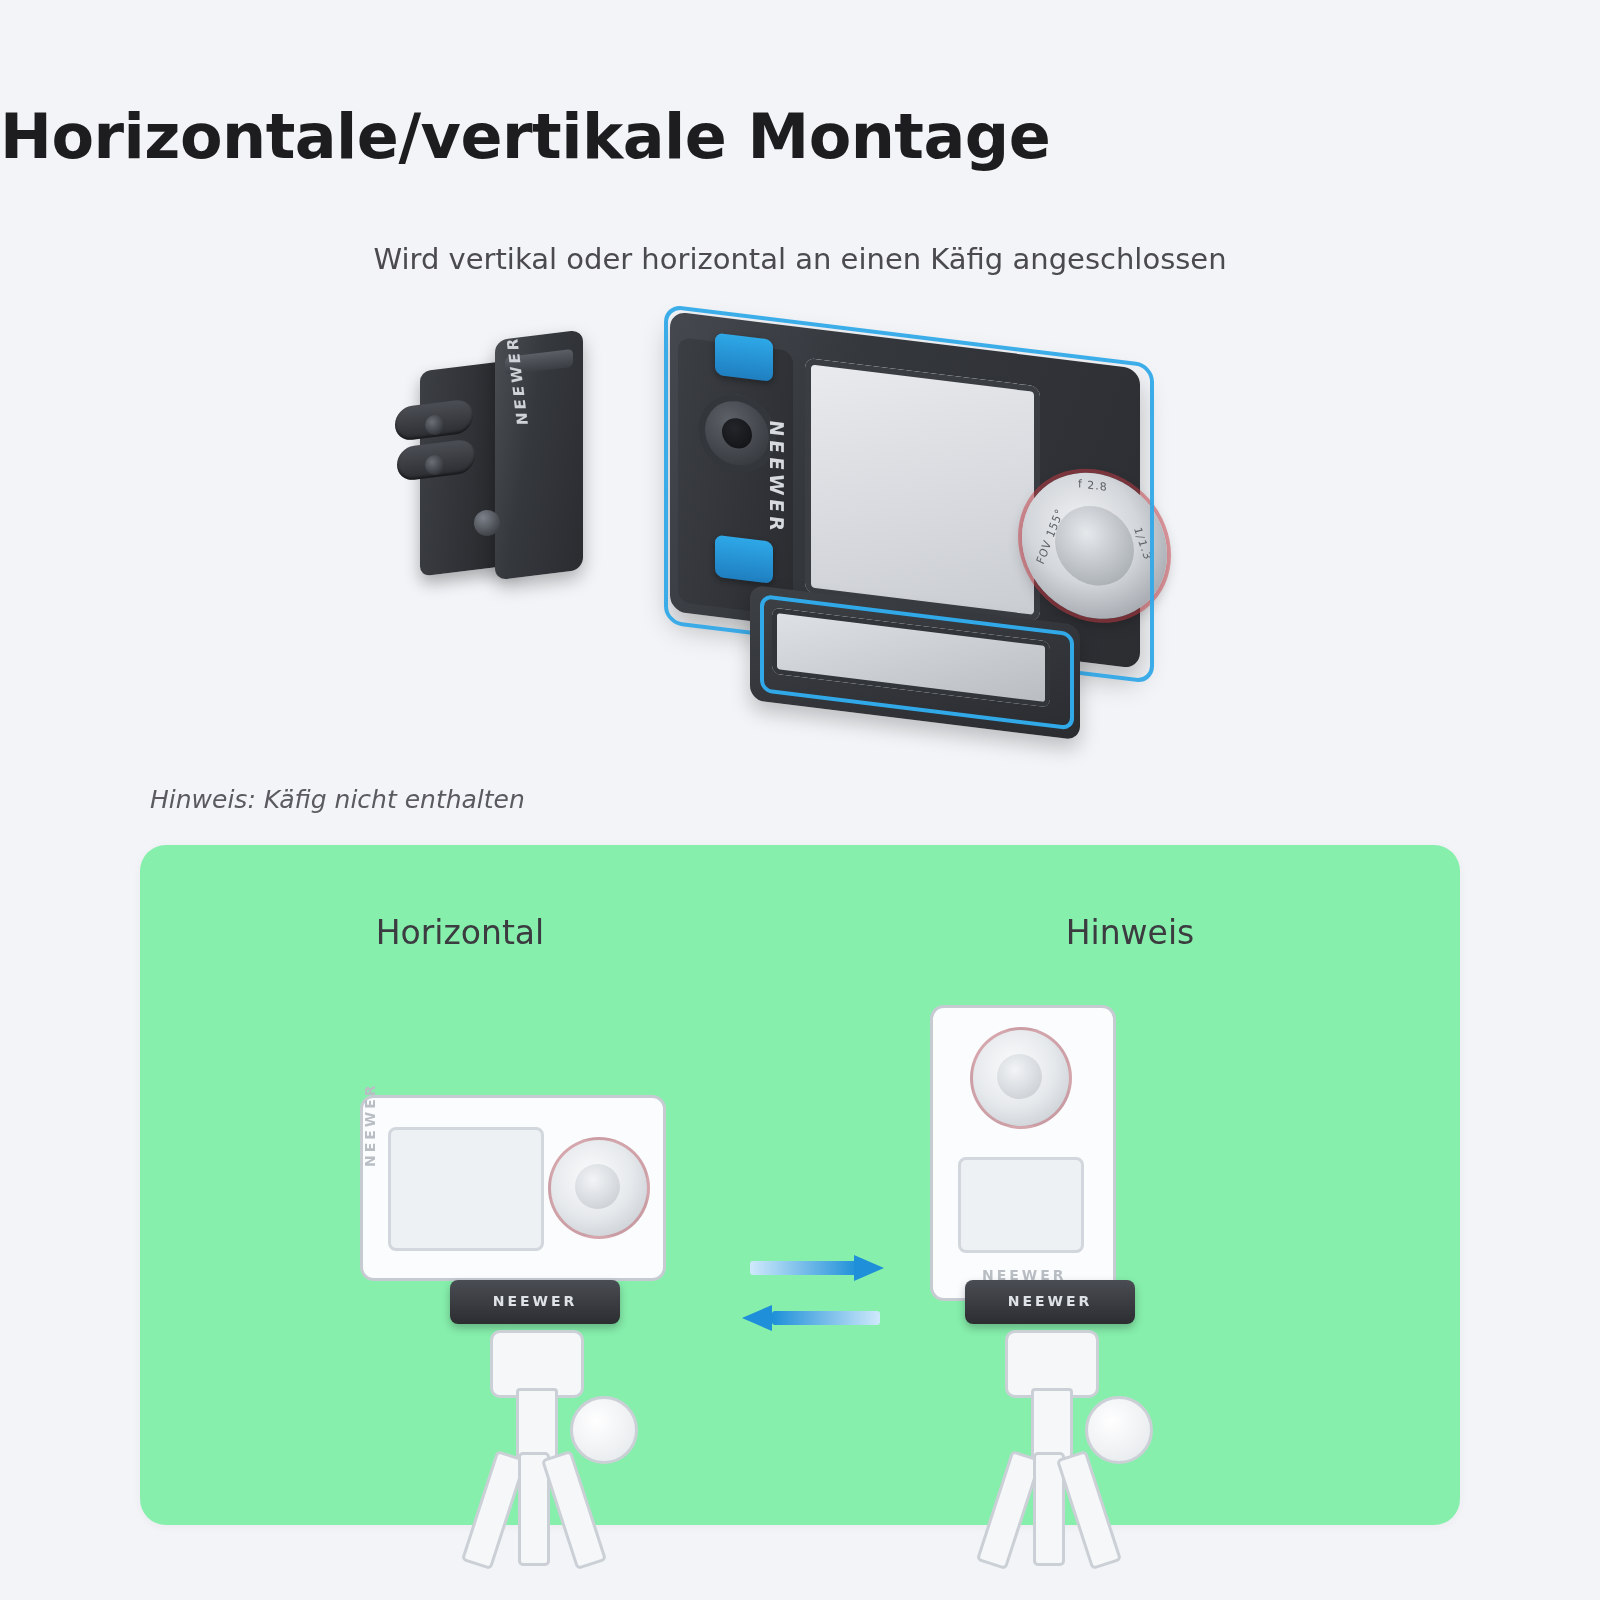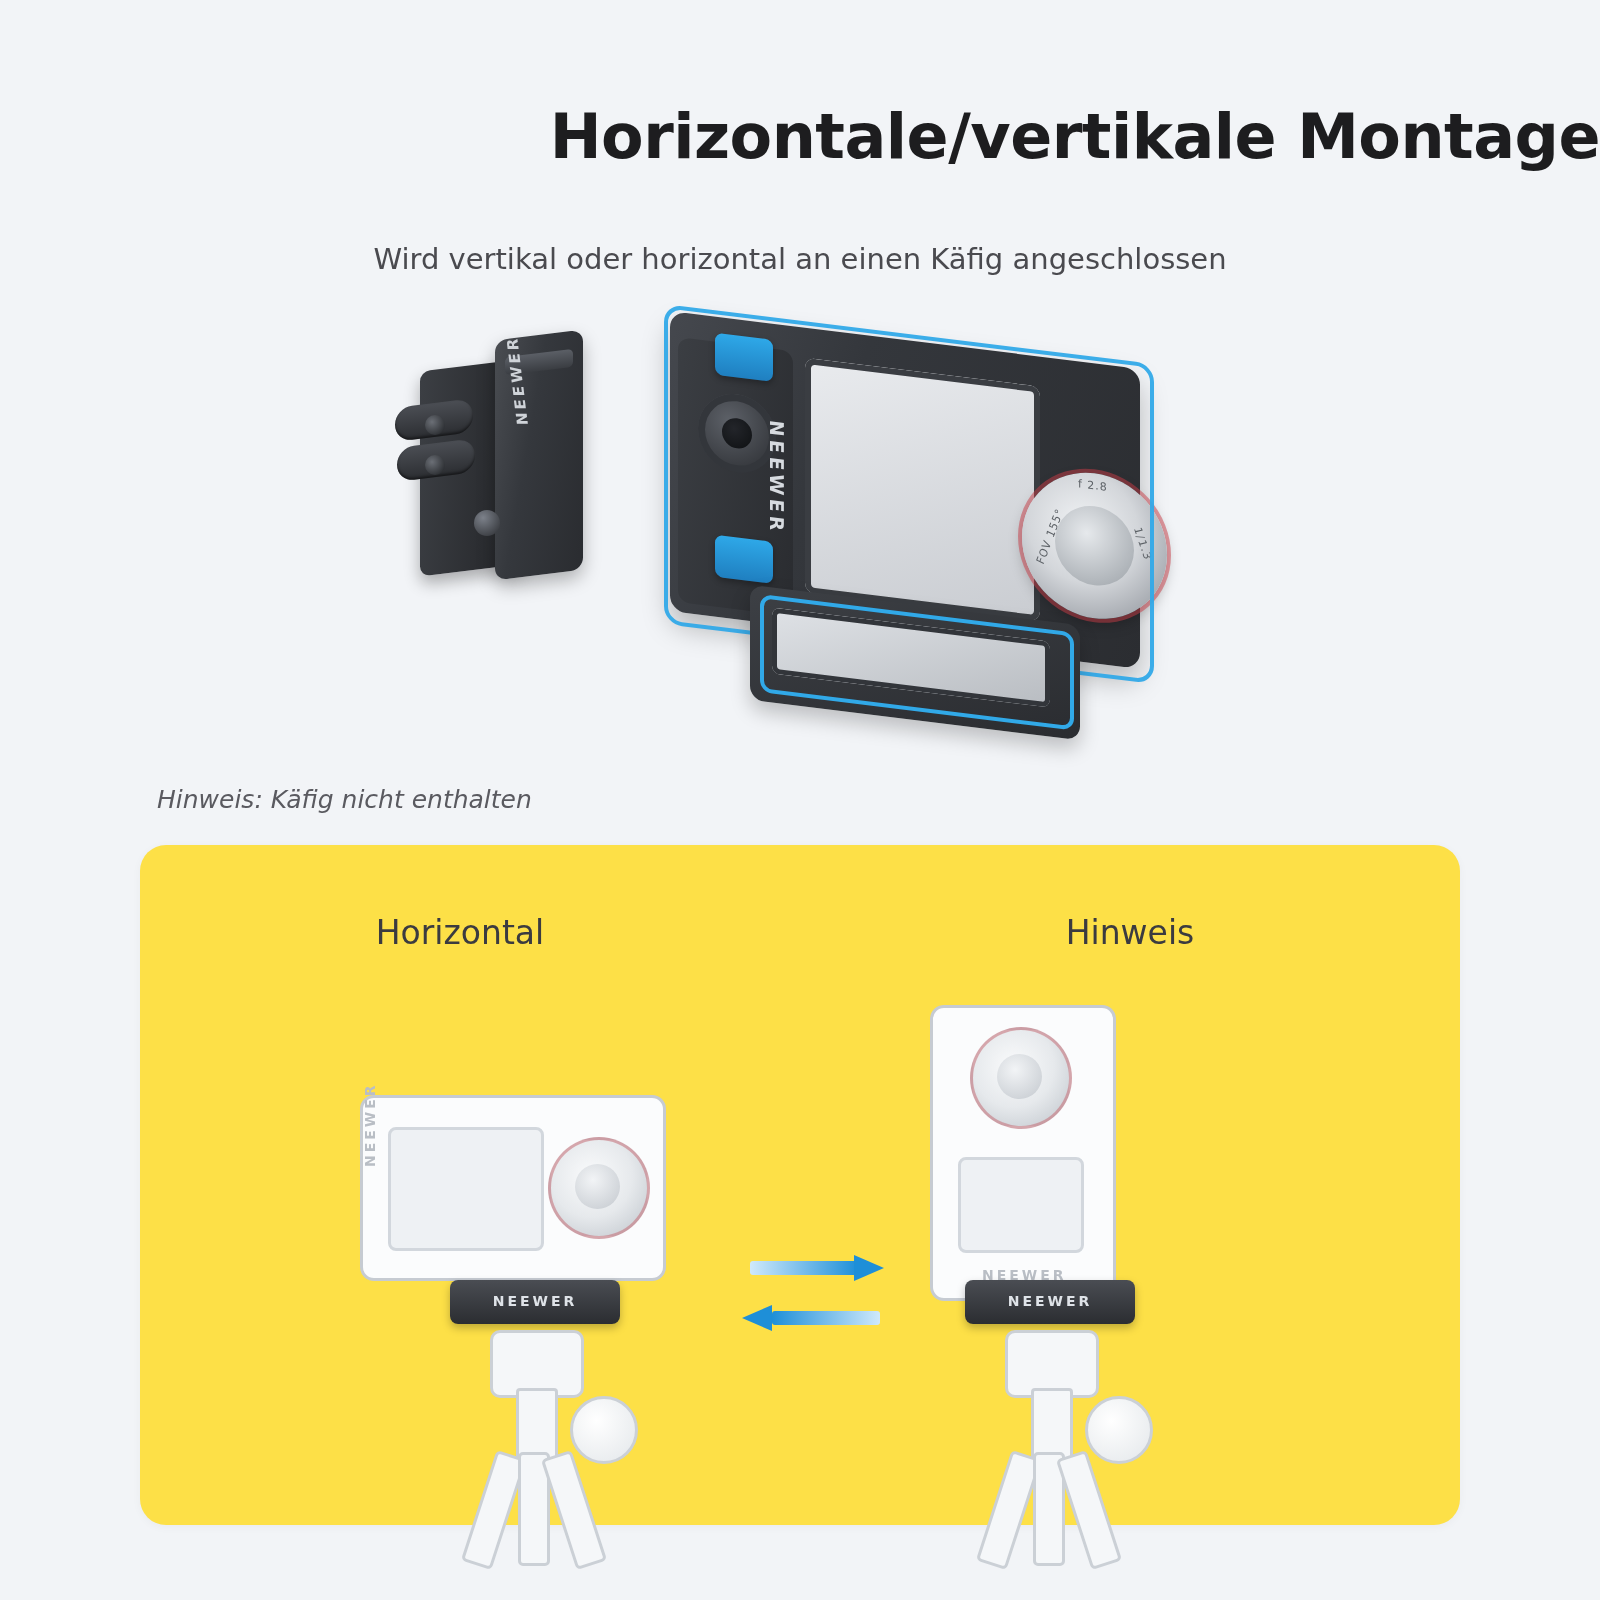--- a/index.html
+++ b/index.html
@@ -7,38 +7,38 @@
     width:1600px;height:1600px;
     background:#f2f4f7;
     font-family:"DejaVu Sans", sans-serif;
     overflow:hidden;
     position:relative;
   }
   .page{position:relative;width:1600px;height:1600px;}
 
   .headline{
     position:absolute;top:100px;left:0;width:1600px;
-    text-align:right;
+    text-align:left;
     font-family:"DejaVu Sans", sans-serif;
     font-weight:bold;
     font-size:62px;
     letter-spacing:-0.5px;
     color:#1d1d1f;
     white-space:nowrap;
   }
   .subhead{
     position:absolute;top:210px;left:0;width:1600px;
     text-align:center;
     font-size:29px;
     color:#4a4a4f;
     margin-top:32px;
   }
 
   .note{
-    position:absolute;left:157px;top:785px;
+    position:absolute;left:150px;top:785px;
     font-size:25px;
     font-style:italic;
     color:#5a5a60;
   }
 
   
   .hero{position:absolute;left:0;top:300px;width:1600px;height:520px;}
 
   
   .adapter{position:absolute;left:390px;top:25px;width:230px;height:300px;}
@@ -164,21 +164,21 @@
     box-shadow:inset 0 0 0 5px #32353a;
   }
   .cage-bottom .blue-line{
     position:absolute;left:10px;top:8px;width:306px;height:90px;
     border:4px solid #31a9e8;border-radius:12px;
   }
 
   
   .card{
     position:absolute;left:140px;top:845px;width:1320px;height:680px;
-    background:#fde047;border-radius:26px;
+    background:#86efac;border-radius:26px;
     box-shadow:0 2px 10px rgba(0,0,0,.04);
   }
   .col-label{
     position:absolute;top:68px;
     font-size:33px;color:#3b3b40;text-align:center;width:420px;
   }
   .col-label.left{left:110px;}
   .col-label.right{left:780px;}
 
   

